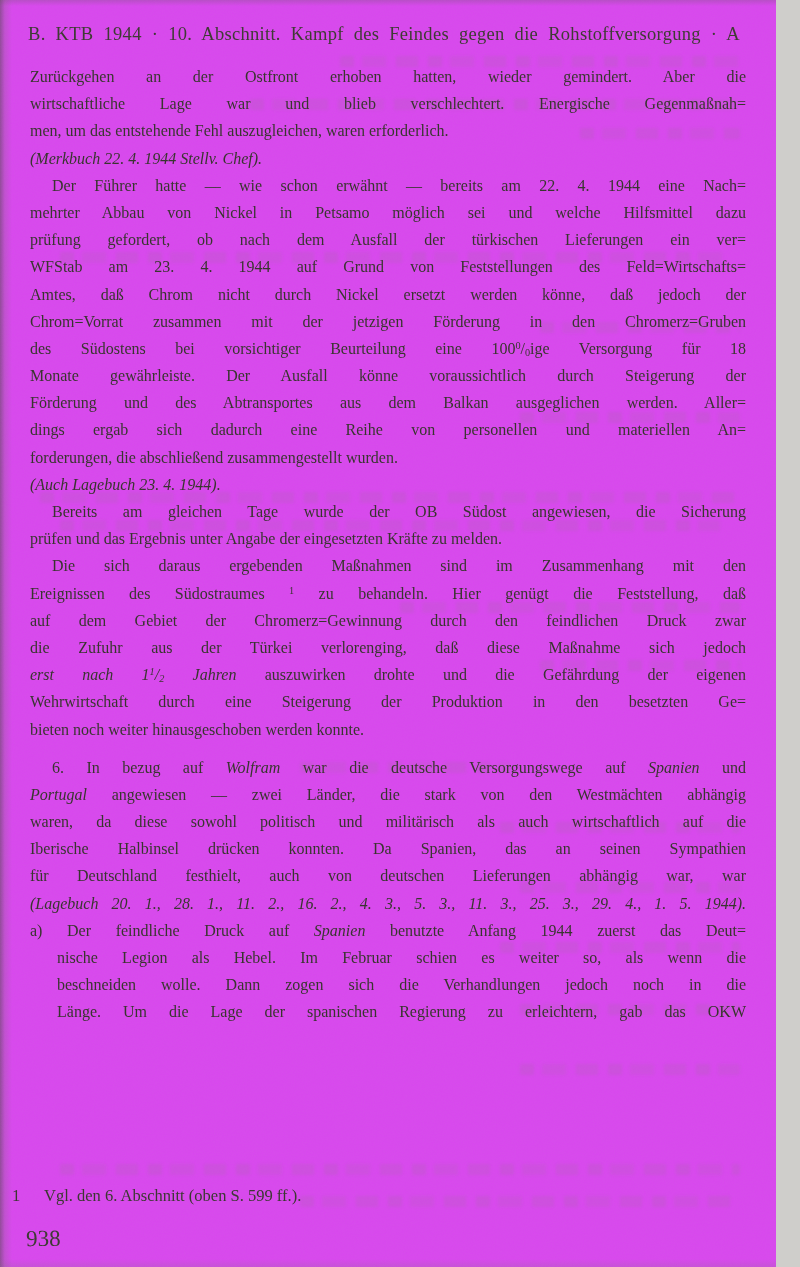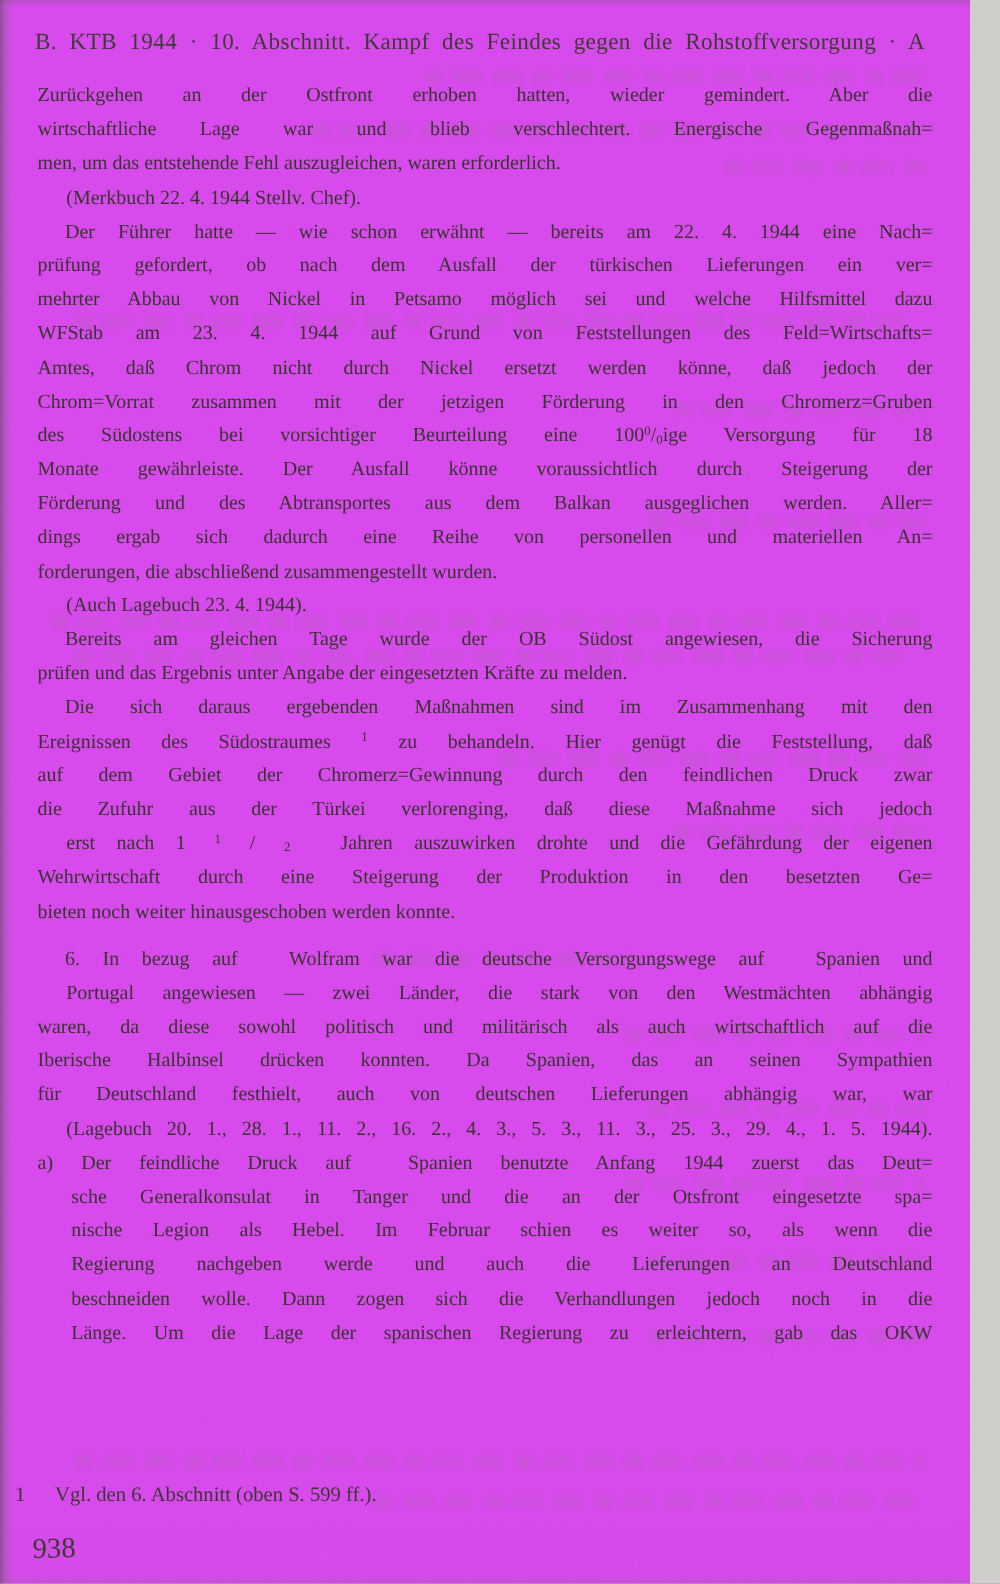--- a/index.html
+++ b/index.html
@@ -34,21 +34,21 @@
     position:absolute;left:30px;top:63px;width:716px;
     font-size:16px;line-height:27.2px;color:#34312a;
   }
   .block{margin:0;}
   .block.gap-above{margin-top:11px;}
   .line{height:27.2px;white-space:normal;}
   .line.just{text-align:justify;text-align-last:justify;}
   .line.ind{text-indent:22px;}
   .hang-block{padding-left:27px;}
   .hang-block .line.hang{text-indent:-27px;}
-  .it{margin-left:23px;}
+  .it{font-style:italic;}
   sup,sub{font-size:64%;line-height:0;}
   sup{vertical-align:baseline;position:relative;top:-0.48em;}
   sub{vertical-align:baseline;position:relative;top:0.18em;}
 
   .footnote{
     position:absolute;left:12px;top:1186px;width:700px;
     font-size:16.5px;color:#37342d;
   }
   .footnote .fn-marker{display:inline-block;width:32px;}
   .page-number{
@@ -91,22 +91,22 @@
       <div class="block">
         <div class="line just"><span>Zurückgehen an der Ostfront erhoben hatten, wieder gemindert. Aber die</span></div>
         <div class="line just"><span>wirtschaftliche Lage war und blieb verschlechtert. Energische Gegenmaßnah=</span></div>
         <div class="line"><span>men, um das entstehende Fehl auszugleichen, waren erforderlich.</span></div>
       </div>
       <div class="block">
         <div class="line"><span class="it">(Merkbuch 22. 4. 1944 Stellv. Chef).</span></div>
       </div>
       <div class="block">
         <div class="line just ind"><span>Der Führer hatte — wie schon erwähnt — bereits am 22. 4. 1944 eine Nach=</span></div>
+        <div class="line just"><span>mehrter Abbau von Nickel in Petsamo möglich sei und welche Hilfsmittel dazu</span></div>
         <div class="line just"><span>prüfung gefordert, ob nach dem Ausfall der türkischen Lieferungen ein ver=</span></div>
-        <div class="line just"><span>mehrter Abbau von Nickel in Petsamo möglich sei und welche Hilfsmittel dazu</span></div>
         <div class="line just"><span>WFStab am 23. 4. 1944 auf Grund von Feststellungen des Feld=Wirtschafts=</span></div>
         <div class="line just"><span>Amtes, daß Chrom nicht durch Nickel ersetzt werden könne, daß jedoch der</span></div>
         <div class="line just"><span>Chrom=Vorrat zusammen mit der jetzigen Förderung in den Chromerz=Gruben</span></div>
         <div class="line just"><span>des Südostens bei vorsichtiger Beurteilung eine 100</span><sup>0</sup><span>/</span><sub>0</sub><span>ige Versorgung für 18</span></div>
         <div class="line just"><span>Monate gewährleiste. Der Ausfall könne voraussichtlich durch Steigerung der</span></div>
         <div class="line just"><span>Förderung und des Abtransportes aus dem Balkan ausgeglichen werden. Aller=</span></div>
         <div class="line just"><span>dings ergab sich dadurch eine Reihe von personellen und materiellen An=</span></div>
         <div class="line"><span>forderungen, die abschließend zusammengestellt wurden.</span></div>
       </div>
       <div class="block">
@@ -130,23 +130,21 @@
         <div class="line just"><span class="it">Portugal</span><span> angewiesen — zwei Länder, die stark von den Westmächten abhängig</span></div>
         <div class="line just"><span>waren, da diese sowohl politisch und militärisch als auch wirtschaftlich auf die</span></div>
         <div class="line just"><span>Iberische Halbinsel drücken konnten. Da Spanien, das an seinen Sympathien</span></div>
         <div class="line just"><span>für Deutschland festhielt, auch von deutschen Lieferungen abhängig war, war</span></div>
       </div>
       <div class="block">
         <div class="line just"><span class="it">(Lagebuch 20. 1., 28. 1., 11. 2., 16. 2., 4. 3., 5. 3., 11. 3., 25. 3., 29. 4., 1. 5. 1944).</span></div>
       </div>
       <div class="block hang-block">
         <div class="line just hang"><span>a) Der feindliche Druck auf </span><span class="it">Spanien</span><span> benutzte Anfang 1944 zuerst das Deut=</span></div>
-        <div class="line just"><span>sche Generalkonsulat in Tanger und die an der Otsfront eingesetzte spa=</span></div>
         <div class="line just"><span>nische Legion als Hebel. Im Februar schien es weiter so, als wenn die</span></div>
-        <div class="line just"><span>Regierung nachgeben werde und auch die Lieferungen an Deutschland</span></div>
         <div class="line just"><span>beschneiden wolle. Dann zogen sich die Verhandlungen jedoch noch in die</span></div>
         <div class="line just"><span>Länge. Um die Lage der spanischen Regierung zu erleichtern, gab das OKW</span></div>
       </div>
     </div>
 
   <div class="footnote">
     <span class="fn-marker">1</span><span>Vgl. den 6. Abschnitt (oben S. 599 ff.).</span>
   </div>
 
   <div class="page-number">938</div>

